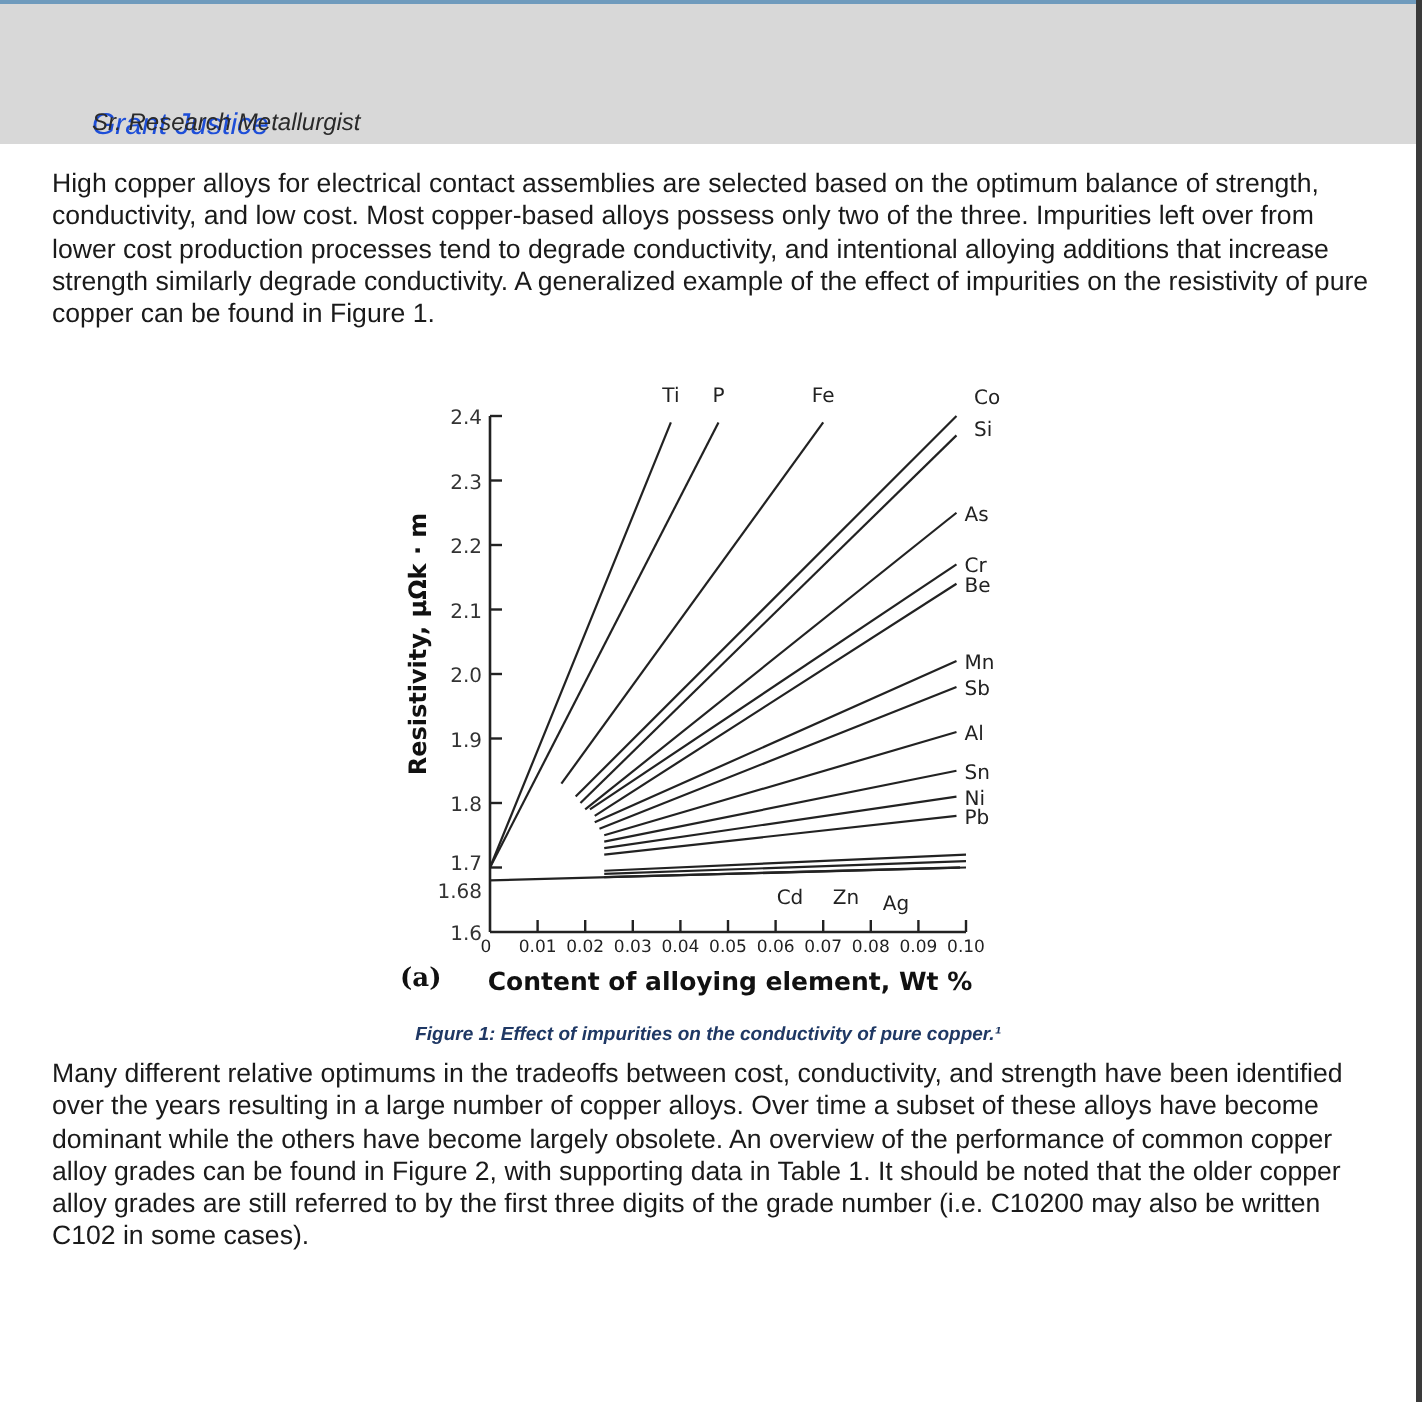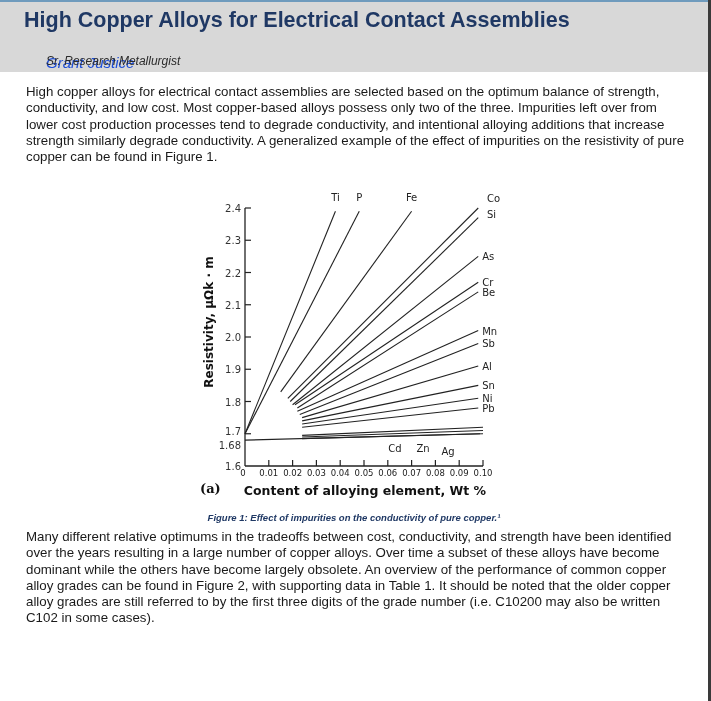--- a/index.html
+++ b/index.html
@@ -12,21 +12,20 @@
   .para{position:absolute;left:26px;width:660px;font-size:13.3px;line-height:16.3px;color:#1a1a1a;}
   .p1{top:84px;}
   .p2{top:529px;}
   .caption{position:absolute;left:0;width:708px;top:512px;text-align:center;font-size:9.5px;font-style:italic;font-weight:bold;color:#1f3864;}
   .chart{position:absolute;left:185px;top:185px;}
 </style>
 </head>
 <body>
 
 <div class="header">
-  <div class="title">High Copper Alloys for Electrical Contact Assemblies</div>
   <div class="author">Grant Justice</div>
   <div class="role">Sr. Research Metallurgist</div>
 </div>
 <div class="rborder"></div>
 
 <div class="para p1">High copper alloys for electrical contact assemblies are selected based on the optimum balance of strength, conductivity, and low cost. Most copper-based alloys possess only two of the three. Impurities left over from lower cost production processes tend to degrade conductivity, and intentional alloying additions that increase strength similarly degrade conductivity.  A generalized example of the effect of impurities on the resistivity of pure copper can be found in Figure 1.</div>
 
 <svg class="chart" width="330" height="320" viewBox="185 185 330 320" xmlns="http://www.w3.org/2000/svg" font-family="DejaVu Sans, sans-serif" id="chartsvg">
     <line x1="245" y1="208" x2="245" y2="466" stroke="#222" stroke-width="1.3"></line>
     <line x1="245" y1="466" x2="483" y2="466" stroke="#222" stroke-width="1.3"></line>

